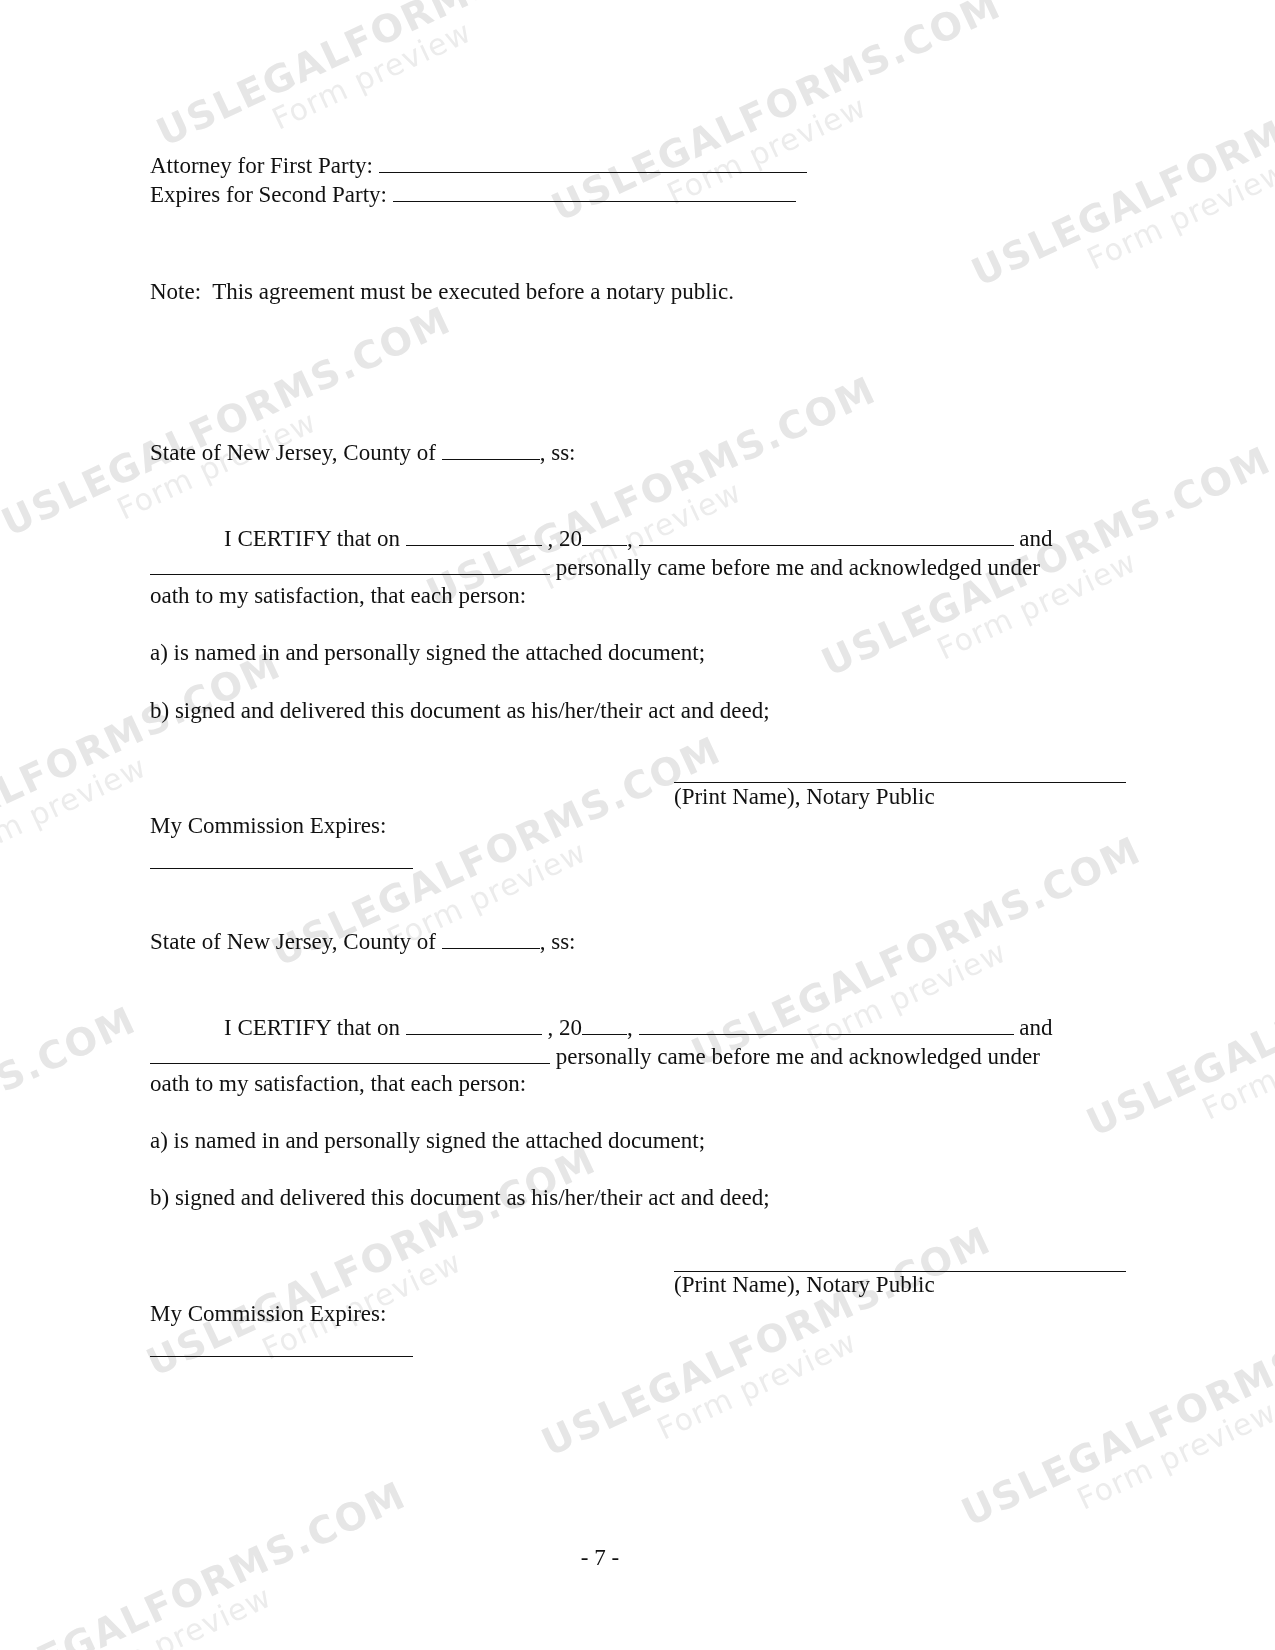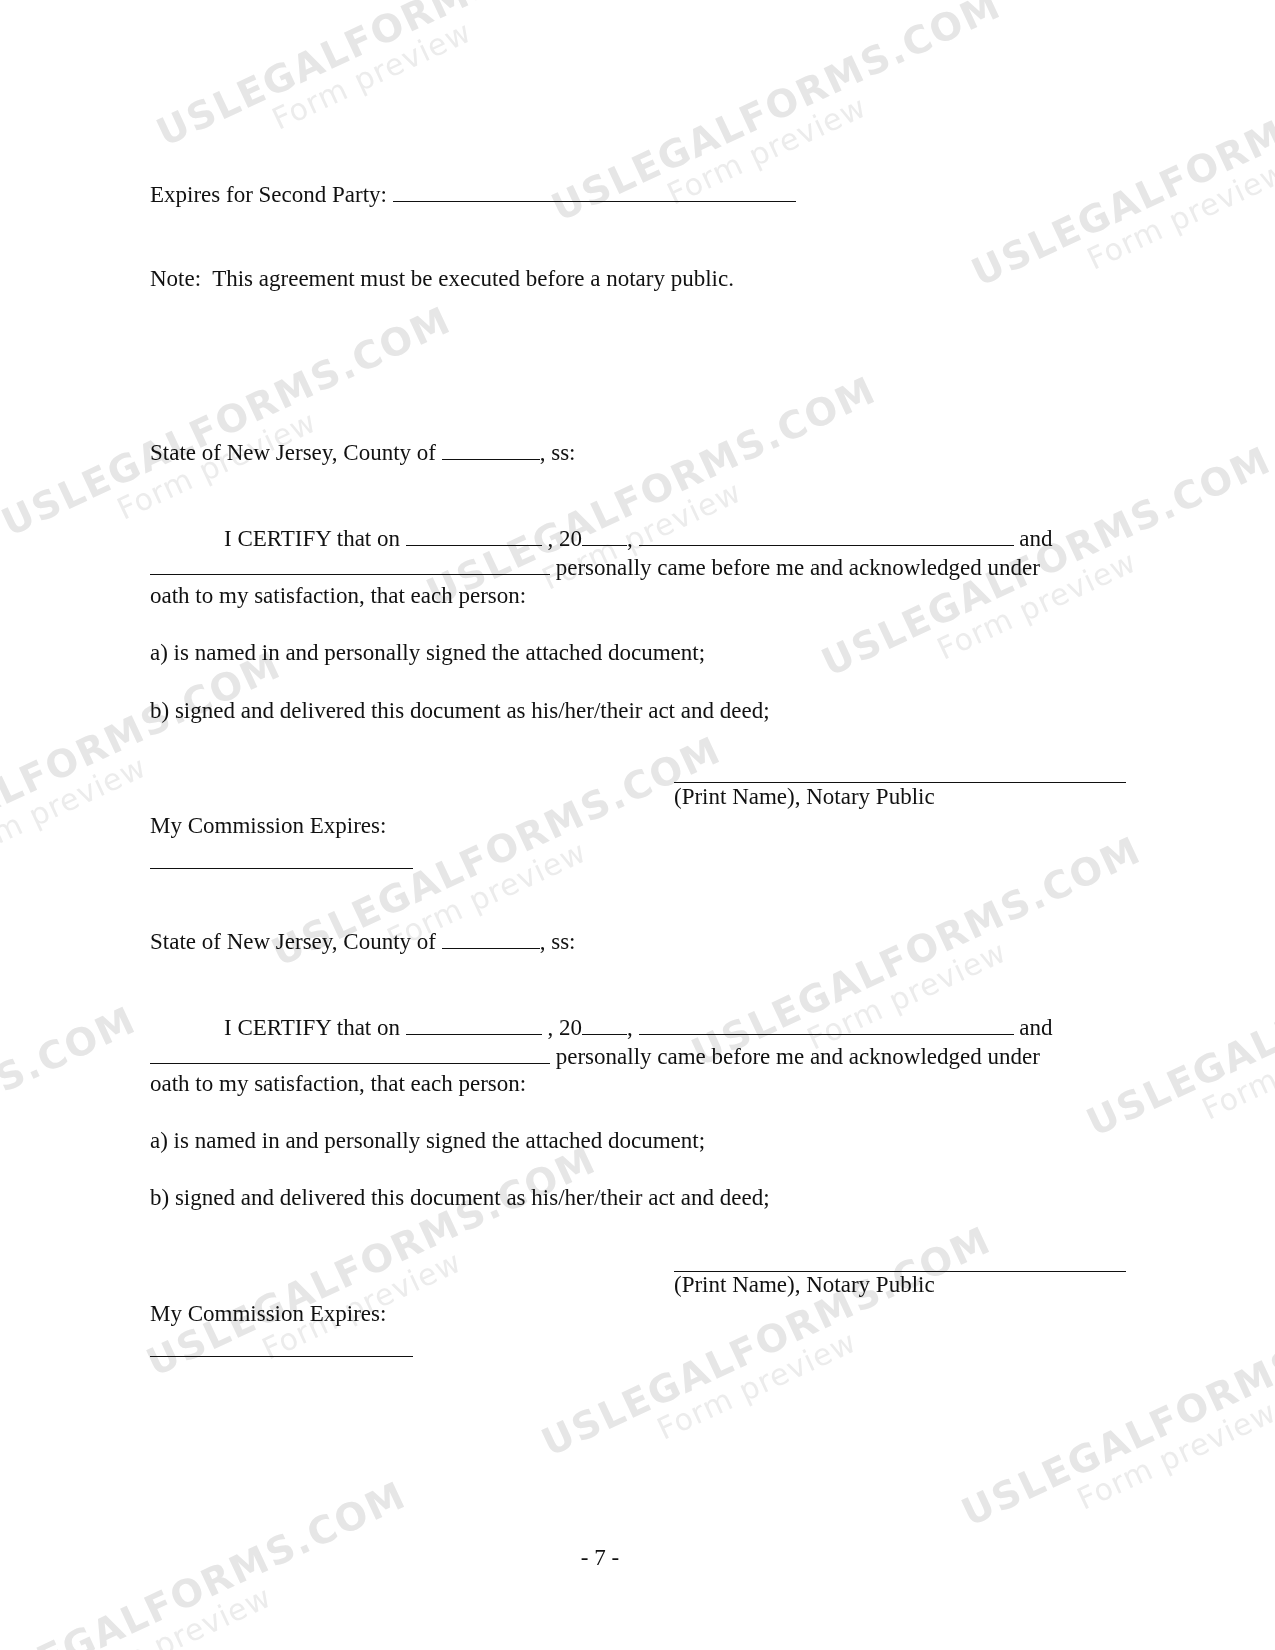--- a/index.html
+++ b/index.html
@@ -76,26 +76,30 @@
       <span class="brand">USLEGALFORMS.COM</span>
       <span class="sub">Form preview</span>
     </div>
   <div class="wm" style="left:-50px; top:1680px;">
       <span class="brand">USLEGALFORMS.COM</span>
       <span class="sub">Form preview</span>
     </div>
 
   <div class="content">
 
+    <div class="line" style="left:150px; top:152px;">
+      <span>Attorney for First Party:</span>
+      <span class="blank" style="width:428px;"></span>
+    </div>
     <div class="line" style="left:150px; top:181px;">
       <span>Expires for Second Party:</span>
       <span class="blank" style="width:403px;"></span>
     </div>
 
-    <div class="line" style="left:150px; top:266px; white-space:pre;">Note:  This agreement must be executed before a notary public.</div>
+    <div class="line" style="left:150px; top:279px; white-space:pre;">Note:  This agreement must be executed before a notary public.</div>
 
     <div class="line" style="left:150px; top:439px;">
       <span>State of New Jersey, County of</span>
       <span class="blank" style="width:98px;"></span><span>, ss:</span>
     </div>
 
     <div class="line" style="left:224px; top:525px;">
       <span>I CERTIFY that on</span>
       <span class="blank" style="width:136px;"></span>
       <span>, 20</span><span class="blank" style="width:45px;"></span><span>,</span>

